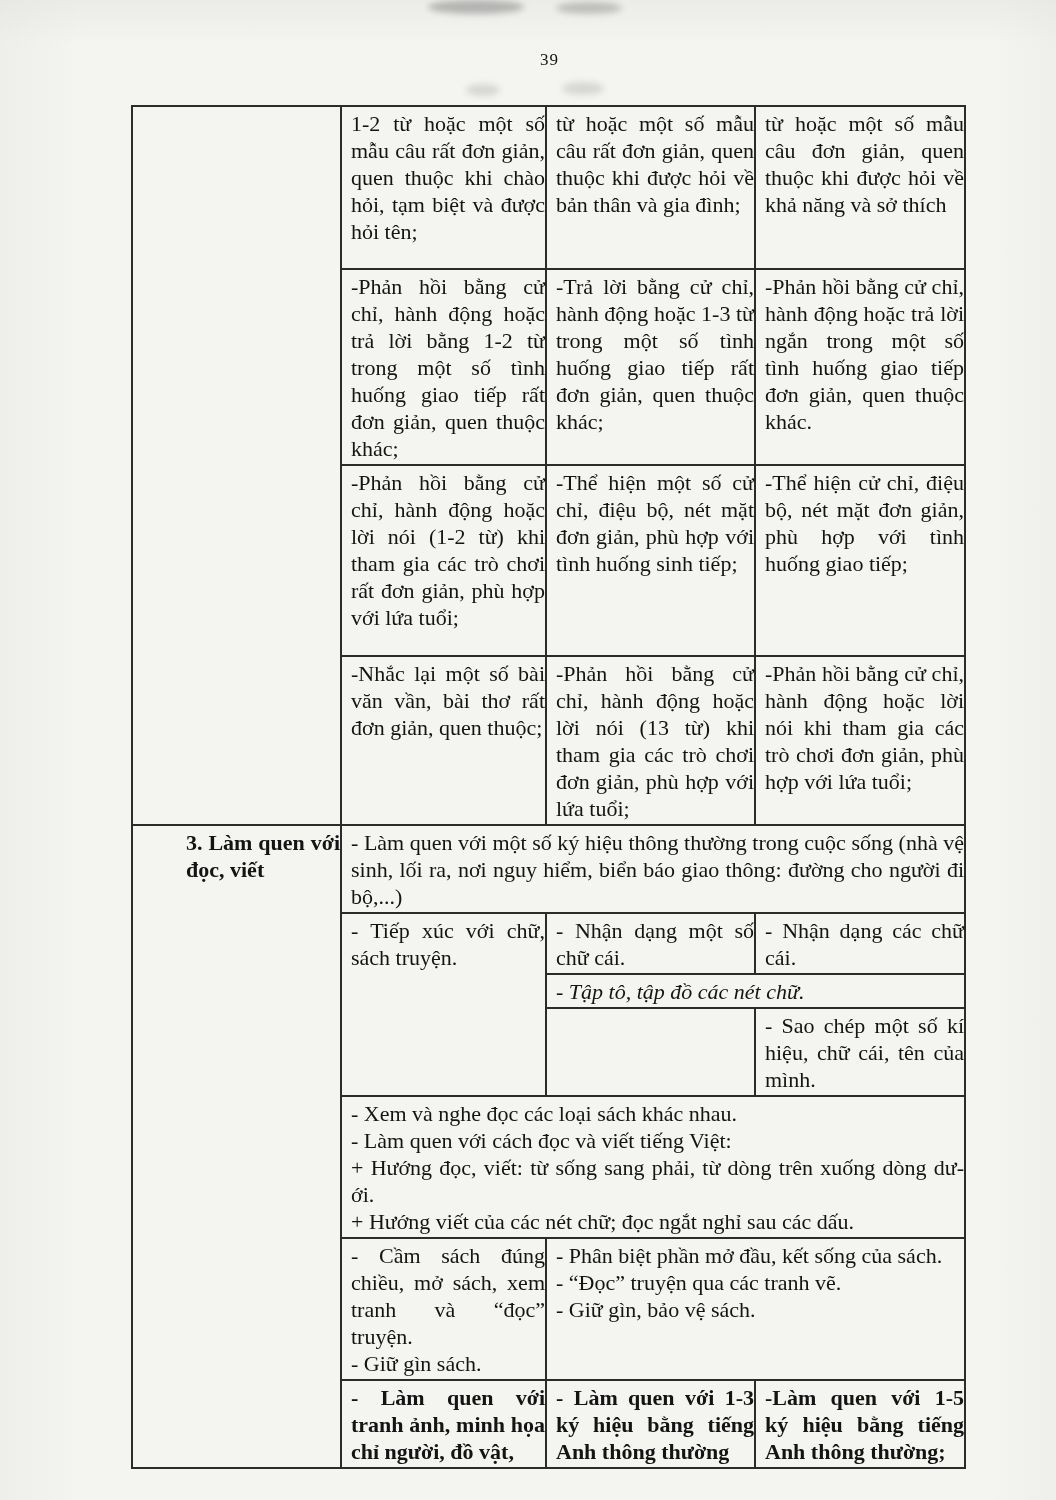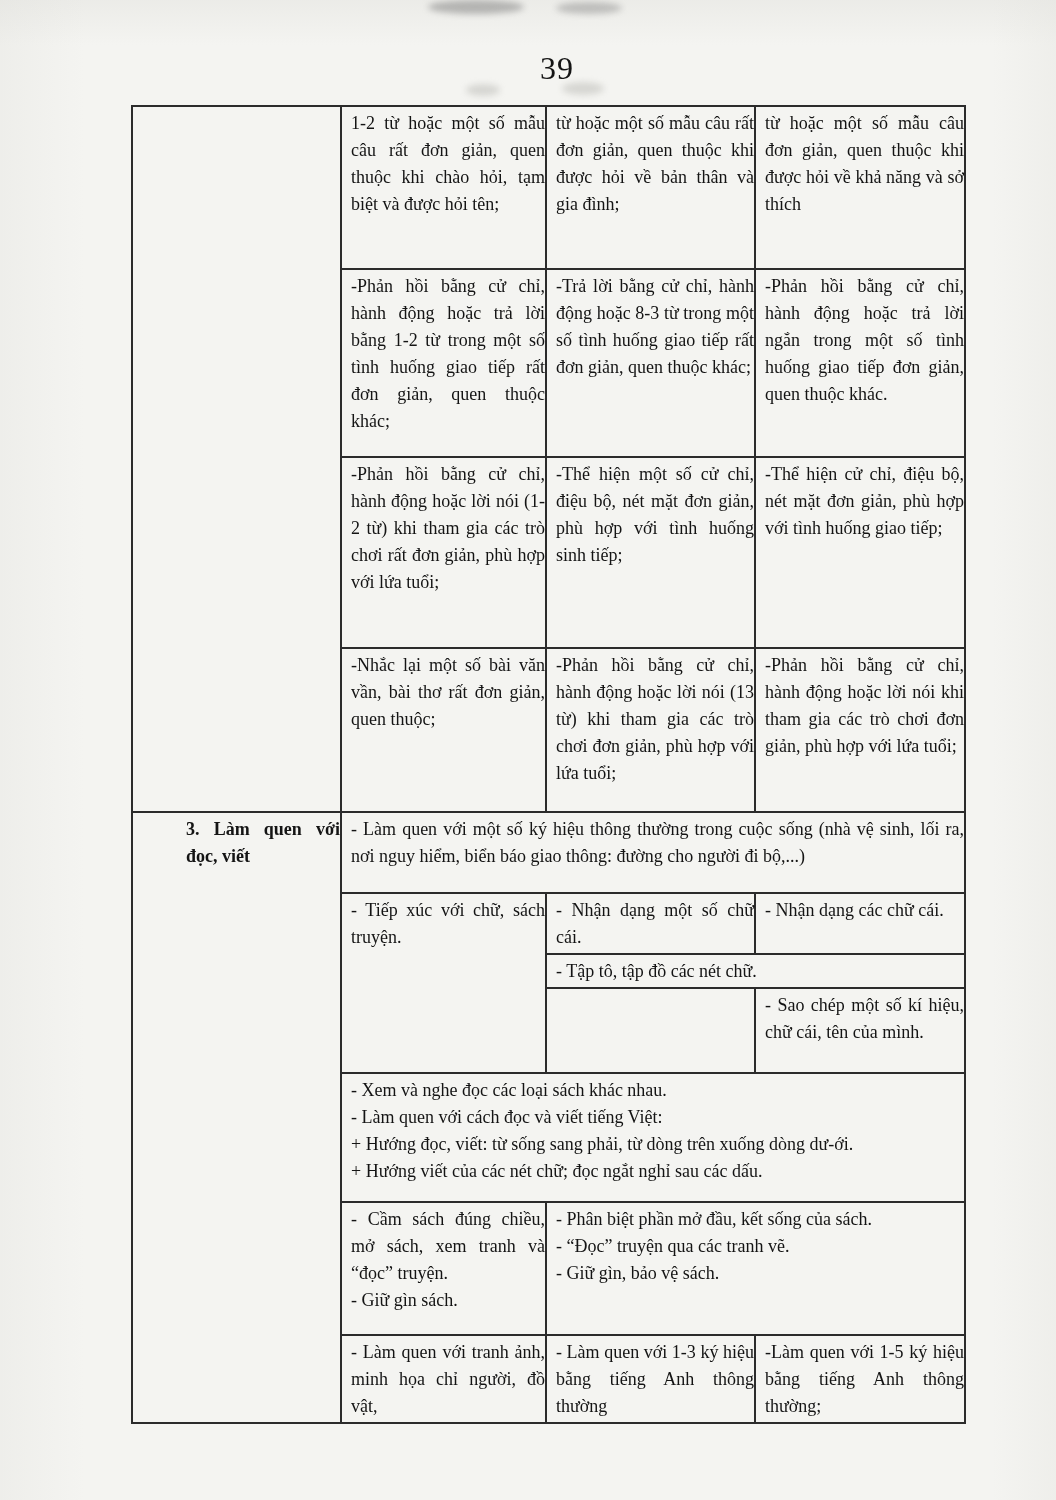--- a/index.html
+++ b/index.html
@@ -10,54 +10,54 @@
     background-image:
       linear-gradient(90deg, rgba(220,220,215,0.25) 0%, rgba(244,244,241,0) 8%),
       linear-gradient(270deg, rgba(225,225,220,0.3) 0%, rgba(244,244,241,0) 6%),
       linear-gradient(180deg, rgba(210,210,205,0.25) 0%, rgba(244,244,241,0) 3%);
     font-family:"Liberation Serif", serif;
     color:#141414;
     overflow:hidden;
   }
   .page-number {
     position:absolute; left:540px; top:50px;
-    font-size:32px; letter-spacing:1px;
+    font-size:17px; letter-spacing:1px;
   }
   .artifact { position:absolute; border-radius:50%; filter:blur(3px); }
   .a1 { left:428px; top:0; width:96px; height:14px; background:rgba(110,110,110,0.45); }
   .a2 { left:556px; top:2px; width:66px; height:12px; background:rgba(120,120,120,0.4); }
   .a3 { left:466px; top:84px; width:34px; height:12px; background:rgba(160,160,155,0.35); }
   .a4 { left:562px; top:82px; width:42px; height:13px; background:rgba(160,160,155,0.35); }
   table.doc {
     position:absolute; left:131px; top:105px;
     width:833px;
     border-collapse:collapse; table-layout:fixed;
   }
   td {
     border:2px solid #2b2b2b;
     vertical-align:top;
     padding:3px 0 2px 9px;
-    font-size:18px;
+    font-size:22px;
     line-height:27px;
     text-align:justify;
   }
   td.single { text-align:left; }
   .para { margin:0; }
   .sec-label { font-weight:bold; text-align:justify;margin-left:44px; }
   tr.h1  { height:163px; }
   tr.h2  { height:188px; }
   tr.h3  { height:191px; }
   tr.h4  { height:164px;margin-top:35px; }
   tr.h5  { height:81px;  }
   tr.h6  { height:51px;margin-left:20px;  }
-  tr.h7  { height:30px;  }
+  tr.h7  { height:30px;font-style:italic;  }
   tr.h8  { height:85px;  }
   tr.h9  { height:129px; }
   tr.h10 { height:133px; }
-  tr.h11 { height:74px;  }
+  tr.h11 { height:74px;font-weight:bold;  }
 </style>
 </head>
 <body>
 
 <div class="page">
 
   <div class="artifact a1"></div>
   <div class="artifact a2"></div>
   <div class="artifact a3"></div>
   <div class="artifact a4"></div>
@@ -74,21 +74,21 @@
 
     <tbody>
         <tr class="h1">
       <td rowspan="4"></td>
       <td>1-2 từ hoặc một số mẫu câu rất đơn giản, quen thuộc khi chào hỏi, tạm biệt và được hỏi tên;</td>
       <td>từ hoặc một số mẫu câu rất đơn giản, quen thuộc khi được hỏi về bản thân và gia đình;</td>
       <td>từ hoặc một số mẫu câu đơn giản, quen thuộc khi được hỏi về khả năng và sở thích</td>
     </tr>
     <tr class="h2">
       <td>-Phản hồi bằng cử chỉ, hành động hoặc trả lời bằng 1-2 từ trong một số tình huống giao tiếp rất đơn giản, quen thuộc khác;</td>
-      <td>-Trả lời bằng cử chỉ, hành động hoặc 8-3 từ trong một số tình huống giao tiếp rất đơn giản, quen thuộc khác;</td>
+      <td>-Trả lời bằng cử chỉ, hành động hoặc 1-3 từ trong một số tình huống giao tiếp rất đơn giản, quen thuộc khác;</td>
       <td>-Phản hồi bằng cử chỉ, hành động hoặc trả lời ngắn trong một số tình huống giao tiếp đơn giản, quen thuộc khác.</td>
     </tr>
     <tr class="h3">
       <td>-Phản hồi bằng cử chỉ, hành động hoặc lời nói (1-2 từ) khi tham gia các trò chơi rất đơn giản, phù hợp với lứa tuổi;</td>
       <td>-Thể hiện một số cử chỉ, điệu bộ, nét mặt đơn giản, phù hợp với tình huống sinh tiếp;</td>
       <td>-Thể hiện cử chỉ, điệu bộ, nét mặt đơn giản, phù hợp với tình huống giao tiếp;</td>
     </tr>
     <tr class="h4">
       <td>-Nhắc lại một số bài văn vần, bài thơ rất đơn giản, quen thuộc;</td>
       <td>-Phản hồi bằng cử chỉ, hành động hoặc lời nói (13 từ) khi tham gia các trò chơi đơn giản, phù hợp với lứa tuổi;</td>

